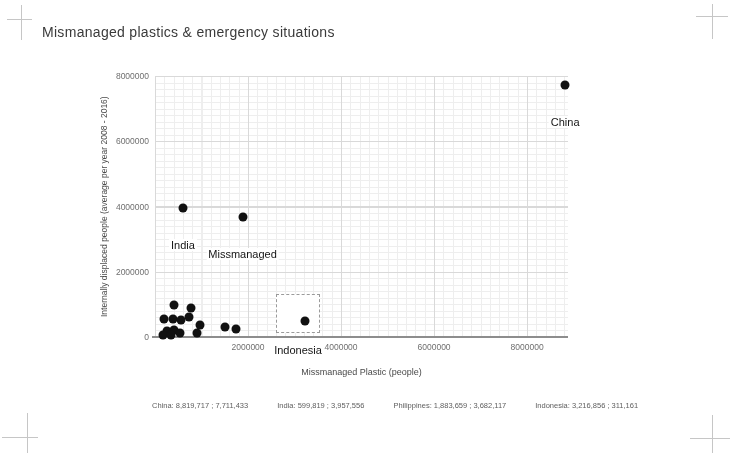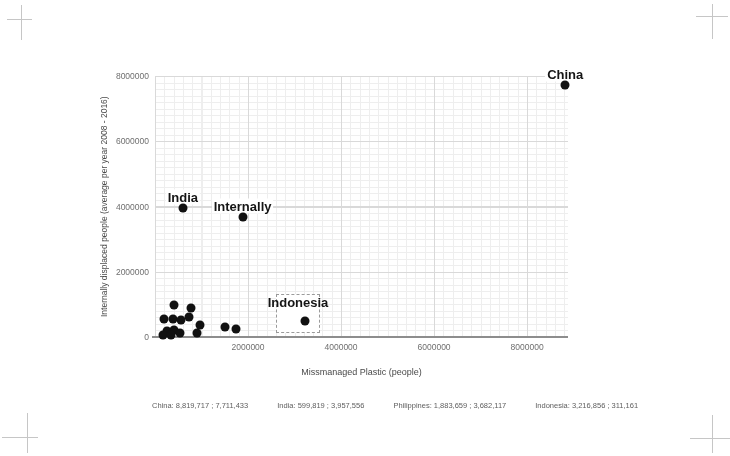--- a/index.html
+++ b/index.html
@@ -92,27 +92,28 @@
     width: 9px;
     height: 9px;
     border-radius: 50%;
     background: #111;
     transform: translate(-50%, -50%);
     z-index: 3;
   }
   .pt-label {
     position: absolute;
     transform: translate(-50%, -50%);
-    font-size: 13px;
-    font-weight: 700;
+    font-size: 11px;
+    font-weight: 400;
     color: #151515;
     background: #fff;
     padding: 0 2px;
     white-space: nowrap;
     z-index: 2;
+    margin-top: 48px;
   }
   .anno-box {
     position: absolute;
     border: 1px dashed #9a9a9a;
     background: #fff;
     z-index: 1;
   }
   .footnotes {
     position: absolute;
     left: 152px;
@@ -133,20 +134,21 @@
 
   <div class="crop" style="left:21px; top:5px;   width:1px;  height:35px;"></div>
   <div class="crop" style="left:7px;  top:19px;  width:25px; height:1px;"></div>
   <div class="crop" style="left:712px; top:4px;  width:1px;  height:35px;"></div>
   <div class="crop" style="left:696px; top:16px; width:32px; height:1px;"></div>
   <div class="crop" style="left:27px; top:413px; width:1px;  height:40px;"></div>
   <div class="crop" style="left:2px;  top:437px; width:36px; height:1px;"></div>
   <div class="crop" style="left:712px; top:415px; width:1px; height:38px;"></div>
   <div class="crop" style="left:690px; top:438px; width:40px; height:1px;"></div>
 
+  <div class="title">Mismanaged plastics &amp; emergency situations</div>
 
   <div>
     <div class="y-axis-title">Internally displaced people (average per year 2008 - 2016)</div>
     <div class="plot">
         <div class="dot" style="left: 19.0222px; top: 228.995px;"></div>
         <div class="dot" style="left: 35.998px; top: 231.996px;"></div>
         <div class="dot" style="left: 33.9981px; top: 241.001px;"></div>
         <div class="dot" style="left: 9.02275px; top: 242.991px;"></div>
         <div class="dot" style="left: 17.999px; top: 242.991px;"></div>
         <div class="dot" style="left: 25.9985px; top: 244.002px;"></div>
@@ -156,21 +158,21 @@
         <div class="dot" style="left: 41.9976px; top: 256.987px;"></div>
         <div class="dot" style="left: 11.9993px; top: 254.997px;"></div>
         <div class="dot" style="left: 19.0222px; top: 253.986px;"></div>
         <div class="dot" style="left: 25.0218px; top: 256.987px;"></div>
         <div class="dot" style="left: 7.99955px; top: 259.01px;"></div>
         <div class="dot" style="left: 15.9991px; top: 259.01px;"></div>
         <div class="pt-label" style="left: 410.196px; top: -1.5855px;">China</div>
         <div class="dot" style="left: 410.196px; top: 9.4145px;"></div>
         <div class="pt-label" style="left: 27.897px; top: 120.885px;">India</div>
         <div class="dot" style="left: 27.897px; top: 131.885px;"></div>
-        <div class="pt-label" style="left: 87.6071px; top: 129.871px;">Internally</div>
+        <div class="pt-label" style="left: 87.6071px; top: 129.871px;">Missmanaged</div>
         <div class="dot" style="left: 87.6071px; top: 140.871px;"></div>
         <div class="anno-box" style="left: 120.613px; top: 217.99px; width: 44px; height: 39px;"></div>
         <div class="pt-label" style="left: 143px; top: 225.99px; background: transparent;">Indonesia</div>
         <div class="dot" style="left: 149.613px; top: 244.99px;"></div>
       </div>
     <div class="x-axis-line"></div>
     <div class="y-ticks">
         <div class="y-tick" style="top: 261px;">0</div>
         <div class="y-tick" style="top: 195.75px;">2000000</div>
         <div class="y-tick" style="top: 130.5px;">4000000</div>

